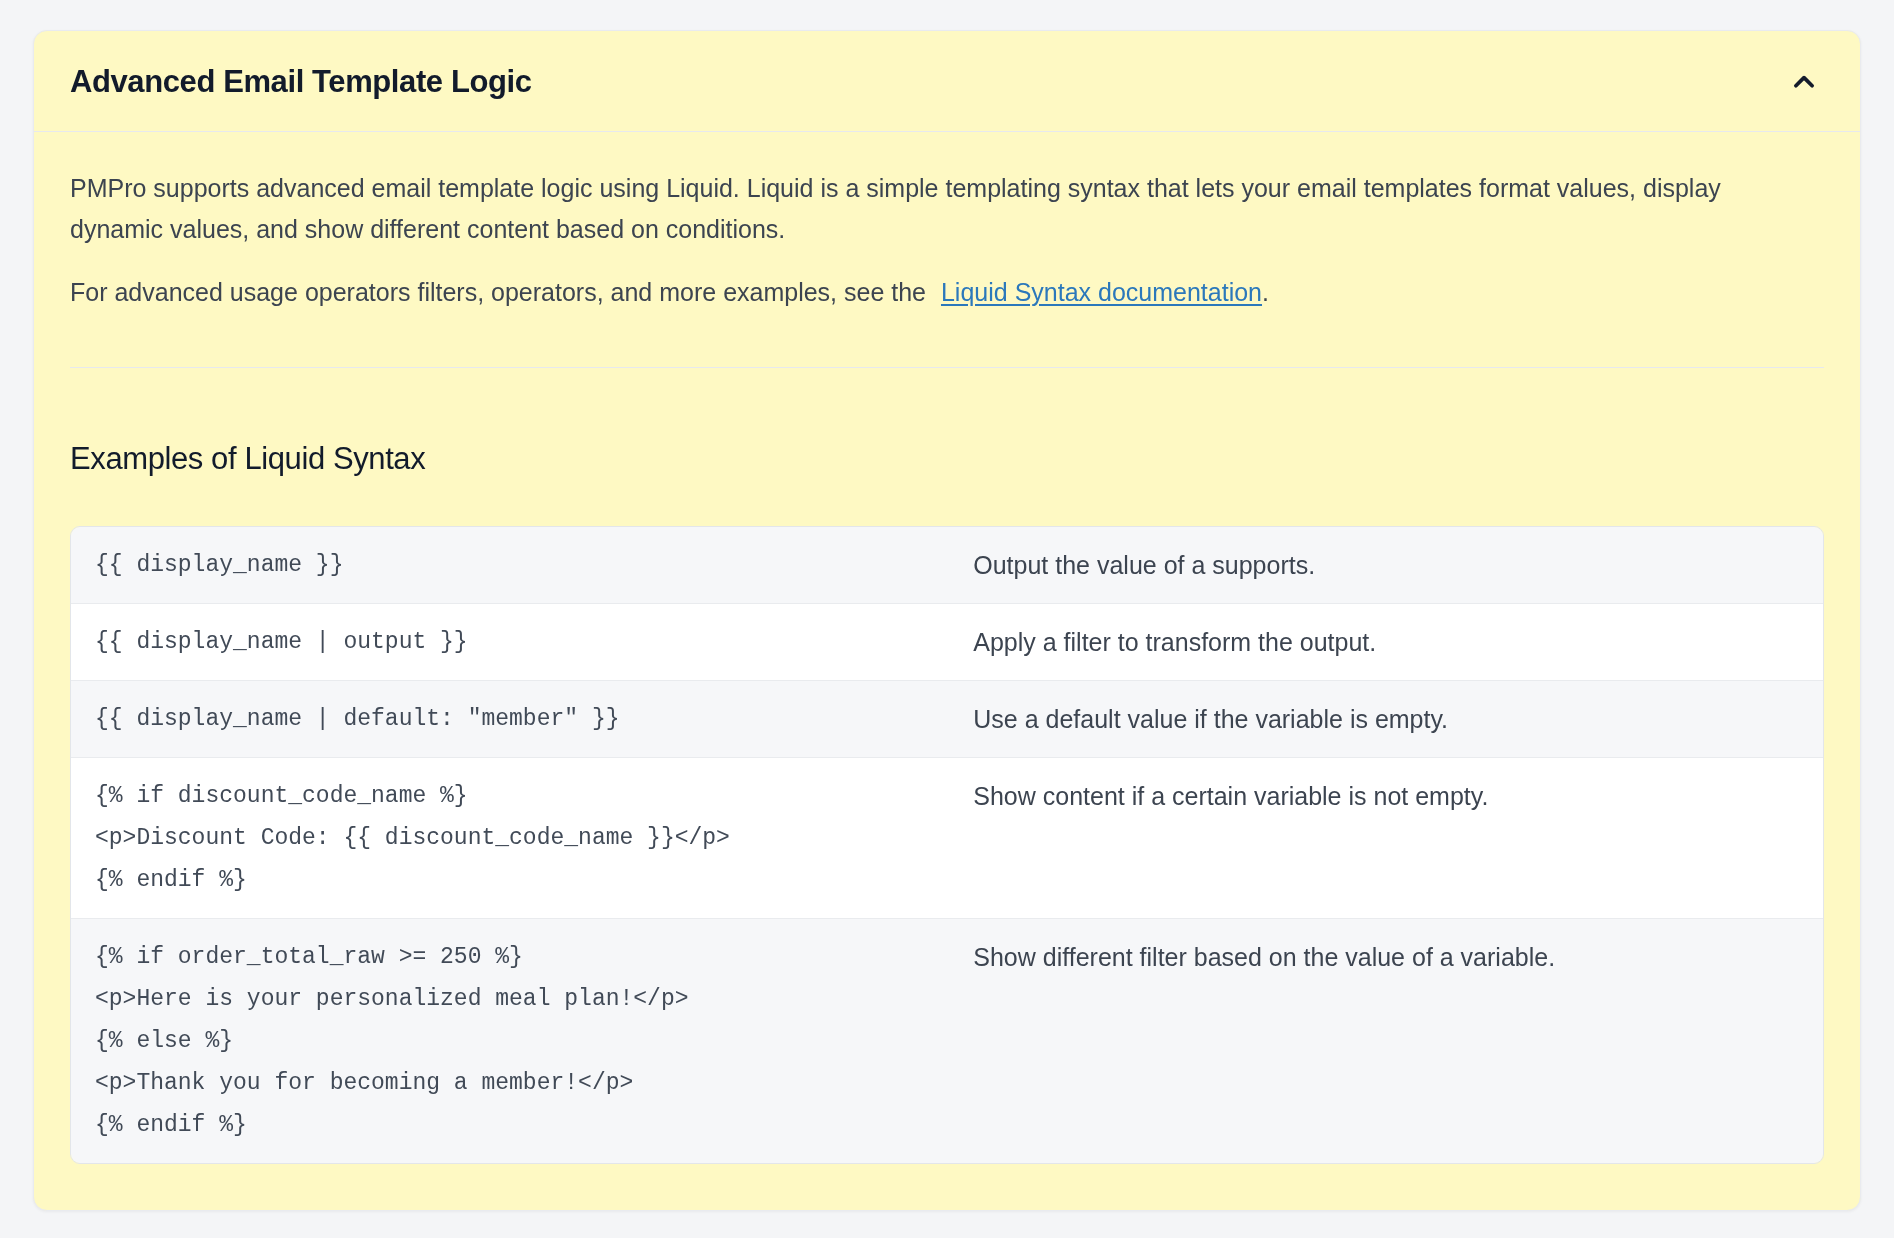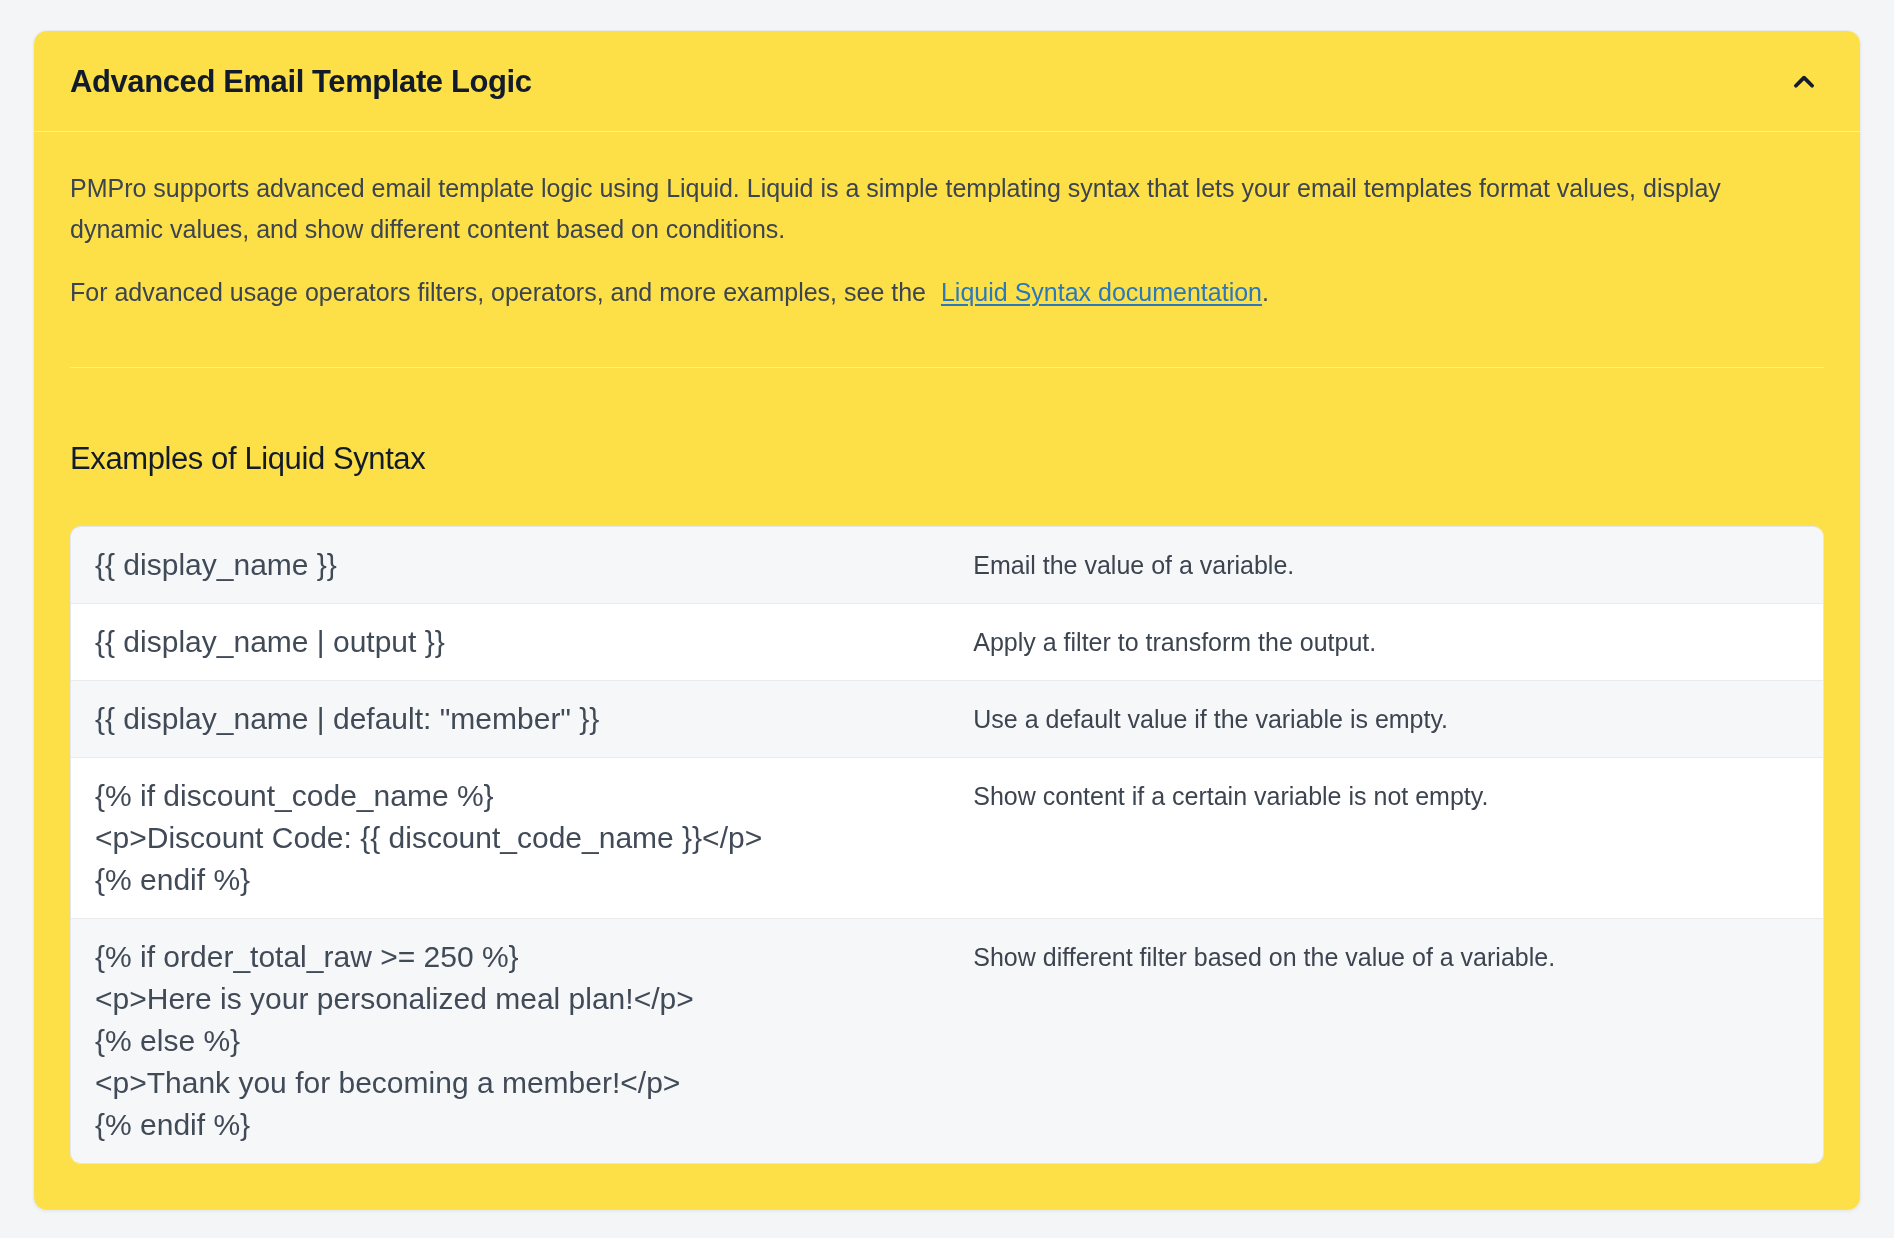--- a/index.html
+++ b/index.html
@@ -6,21 +6,21 @@
   html, body {
     width: 1894px; height: 1238px;
     background: #f4f5f7;
     font-family: "Liberation Sans", sans-serif;
     overflow: hidden;
   }
   .card {
     position: absolute;
     left: 33px; top: 30px;
     width: 1828px;
-    background: #fde047;
+    background: #fef9c3;
     border: 1px solid #e9ebef;
     border-radius: 14px;
     box-shadow: 0 1px 3px rgba(16,24,40,.05);
   }
   .card-header {
     display: flex;
     align-items: center;
     justify-content: space-between;
     padding: 32px 38px 30px 36px;
     border-bottom: 1px solid #e7e9ee;
@@ -77,22 +77,22 @@
     display: grid;
     grid-template-columns: 51.5% 48.5%;
     background: #ffffff;
   }
   .t-row.alt { background: #f6f7f9; }
   .t-row + .t-row { border-top: 1px solid #e9ebee; }
   .code-cell {
     padding: 17px 24px;
   }
   .code-cell code {
-    font-family: Liberation Sans, sans-serif;
-    font-size: 30px;
+    font-family: Liberation Mono, monospace;
+    font-size: 23px;
     line-height: 42px;
     color: #414a57;
     white-space: pre-wrap;
   }
   .desc-cell {
     padding: 17px 24px 17px 0;
     font-size: 25px;
     line-height: 42px;
     color: #3c4450;
   }
@@ -118,21 +118,21 @@
     <p class="intro-p"><span>For advanced usage operators filters, operators, and more examples, see the </span><a>Liquid Syntax documentation</a><span>.</span></p>
 
     <hr class="divider">
 
     <h2 class="section-heading">Examples of Liquid Syntax</h2>
 
     <div class="examples-table">
 
       <div class="t-row alt">
         <div class="code-cell"><code>{{ display_name }}</code></div>
-        <div class="desc-cell">Email the value of a variable.</div>
+        <div class="desc-cell">Output the value of a supports.</div>
       </div>
 
       <div class="t-row">
         <div class="code-cell"><code>{{ display_name | output }}</code></div>
         <div class="desc-cell">Apply a filter to transform the output.</div>
       </div>
 
       <div class="t-row alt">
         <div class="code-cell"><code>{{ display_name | default: "member" }}</code></div>
         <div class="desc-cell">Use a default value if the variable is empty.</div>

